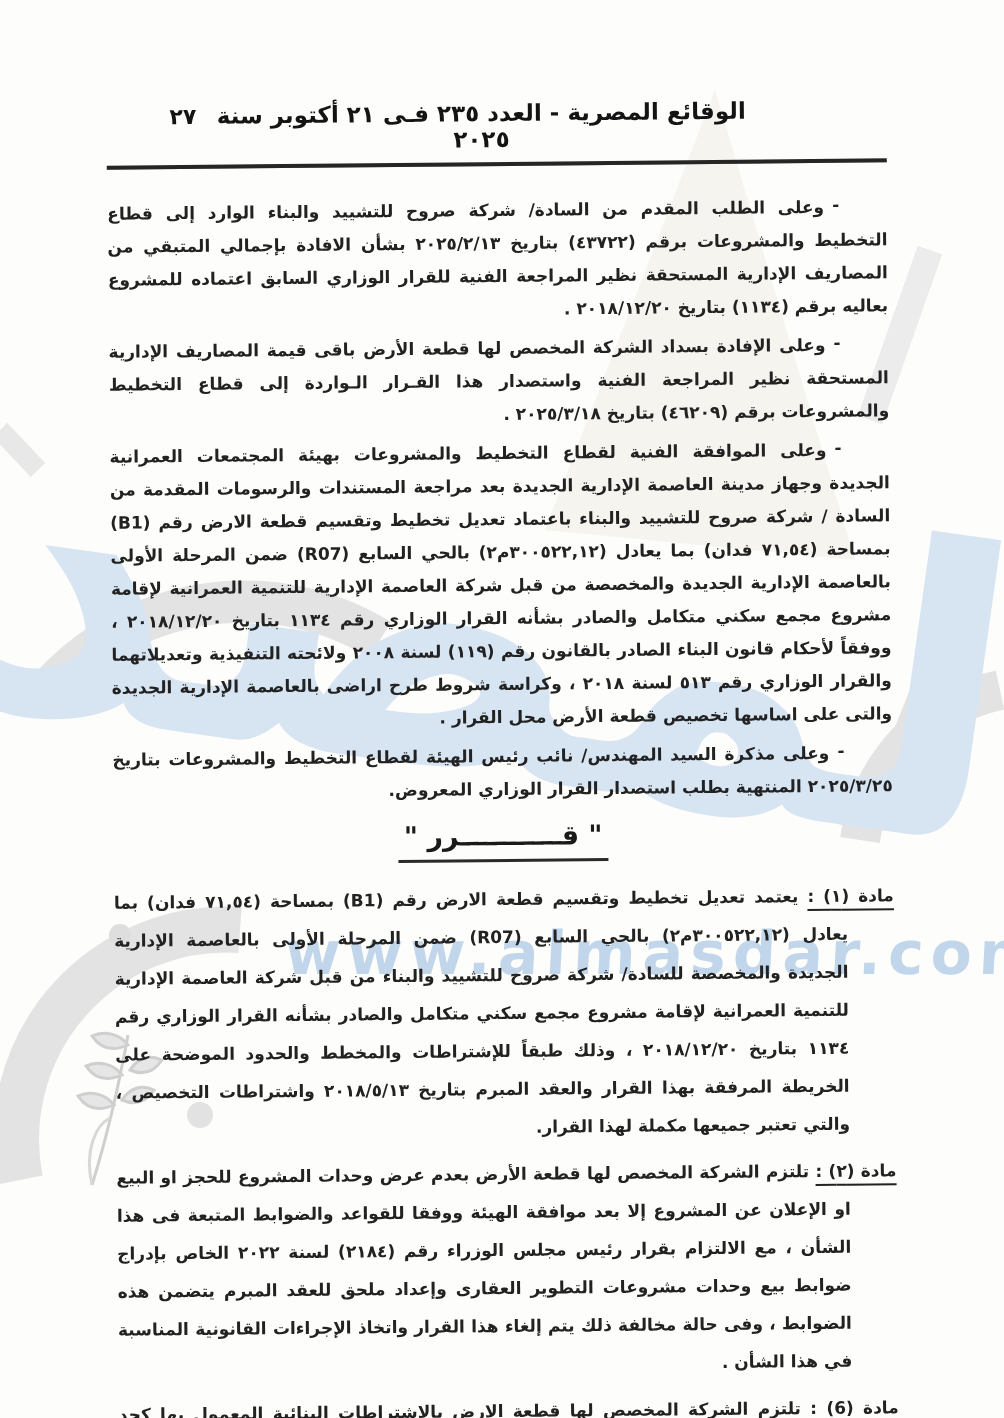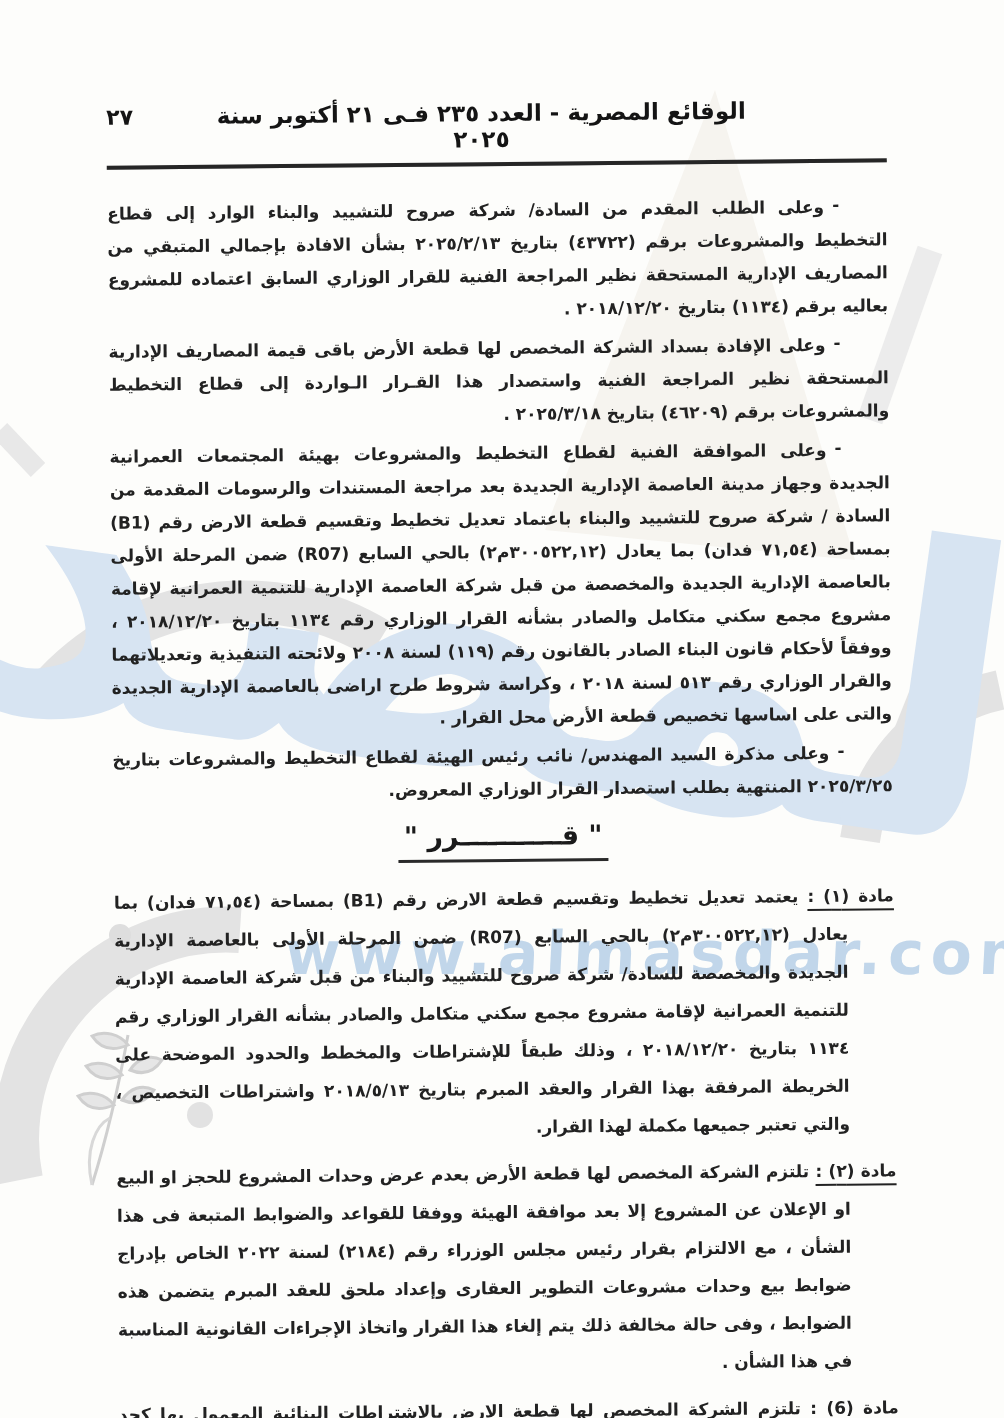--- a/index.html
+++ b/index.html
@@ -29,21 +29,21 @@
   }
   .wm-svg{position:absolute;inset:0;}
   
   .content{
     position:absolute;inset:0;z-index:2;
     padding:100px 112px 0 112px;
     transform:rotate(-0.55deg);
     direction:rtl;
   }
   .hdr{display:flex;flex-direction:row-reverse;align-items:baseline;}
-  .hdr .pgnum{width:90px;font-size:22px;font-weight:bold;text-align:left;color:#141414;}
+  .hdr .pgnum{width:90px;font-size:22px;font-weight:bold;text-align:right;color:#141414;}
   .hdr .title{
     flex:1;text-align:center;padding-right:120px;
     font-size:23px;font-weight:bold;color:#141414;
     letter-spacing:0.5px;
   }
   .hdr-rule{
     height:2px;background:#262626;margin-top:10px;
     border-bottom:2px solid rgba(40,40,40,.45);
   }
   .preamble{margin-top:28px;}

